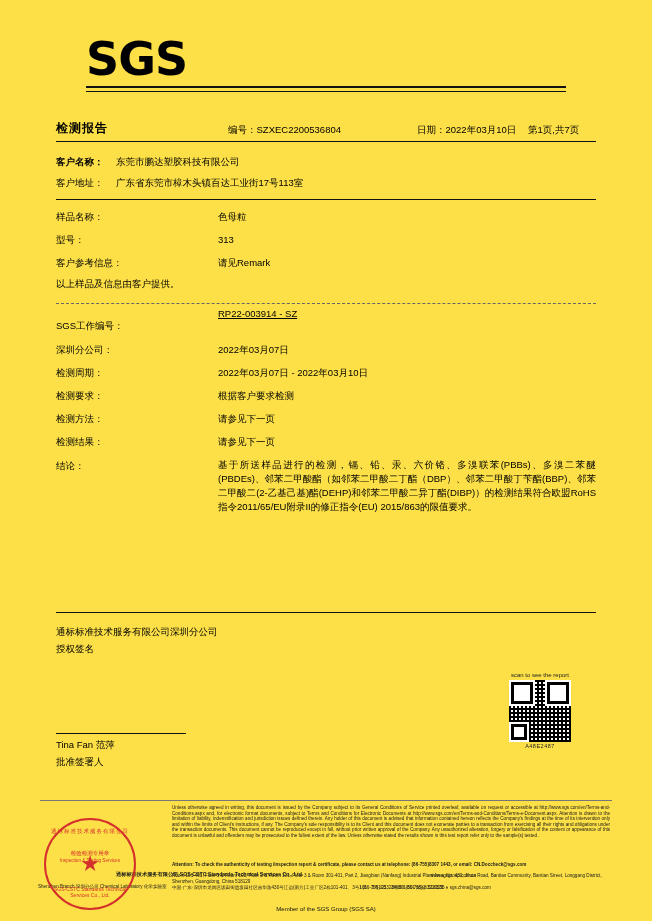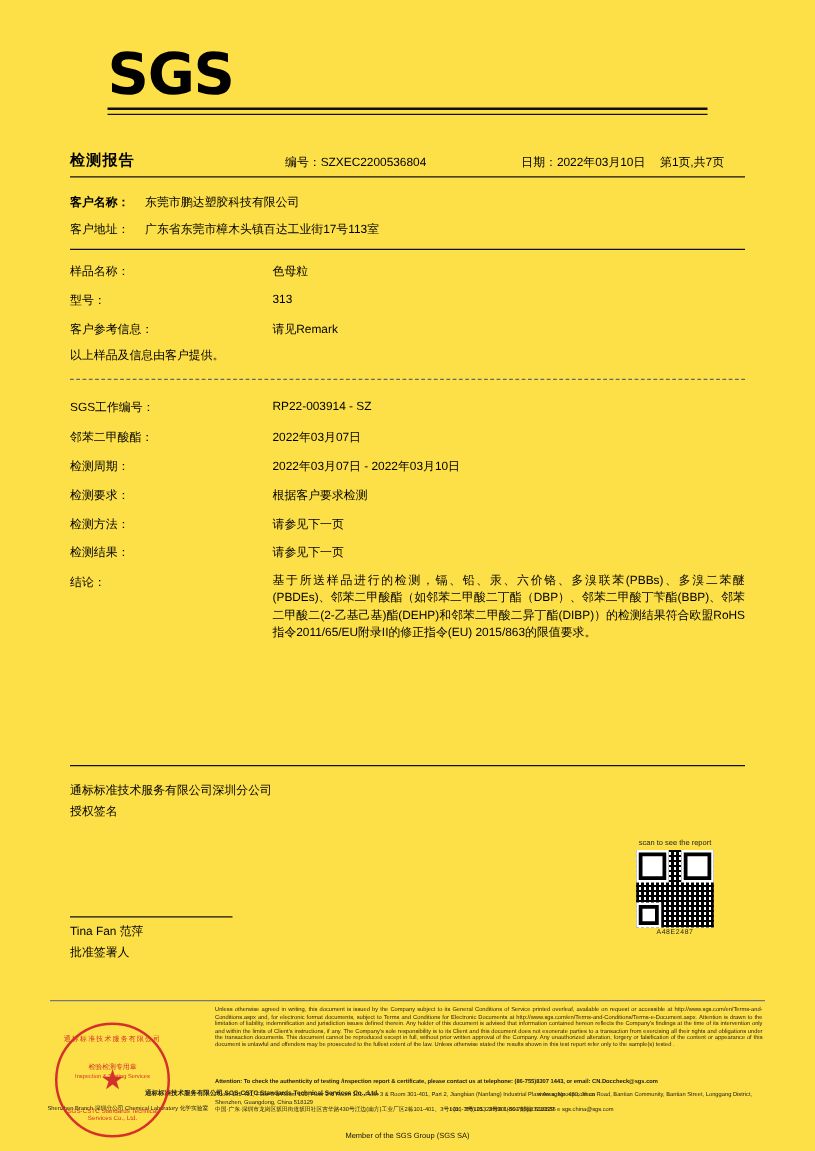--- a/index.html
+++ b/index.html
@@ -347,23 +347,23 @@
   <div class="field field-value-2" style="top:234px;">313</div>
 
   <div class="field field-label" style="top:257px;">客户参考信息：</div>
   <div class="field field-value-2" style="top:257px;">请见Remark</div>
 
   <div class="note" style="top:278px;">以上样品及信息由客户提供。</div>
 
   <div class="dashed-rule" style="top:303px;"></div>
 
   <div class="field field-label" style="top:320px;">SGS工作编号：</div>
-  <div class="field field-value-2" style="top:320px;">RP22-003914 - SZ</div>
-
-  <div class="field field-label" style="top:344px;">邻苯二甲酸酯：</div>
+  <div class="field field-value-2" style="top:308px;text-decoration:underline;">RP22-003914 - SZ</div>
+
+  <div class="field field-label" style="top:344px;">深圳分公司：</div>
   <div class="field field-value-2" style="top:344px;">2022年03月07日</div>
 
   <div class="field field-label" style="top:367px;">检测周期：</div>
   <div class="field field-value-2" style="top:367px;">2022年03月07日 - 2022年03月10日</div>
 
   <div class="field field-label" style="top:390px;">检测要求：</div>
   <div class="field field-value-2" style="top:390px;">根据客户要求检测</div>
 
   <div class="field field-label" style="top:413px;">检测方法：</div>
   <div class="field field-value-2" style="top:413px;">请参见下一页</div>

